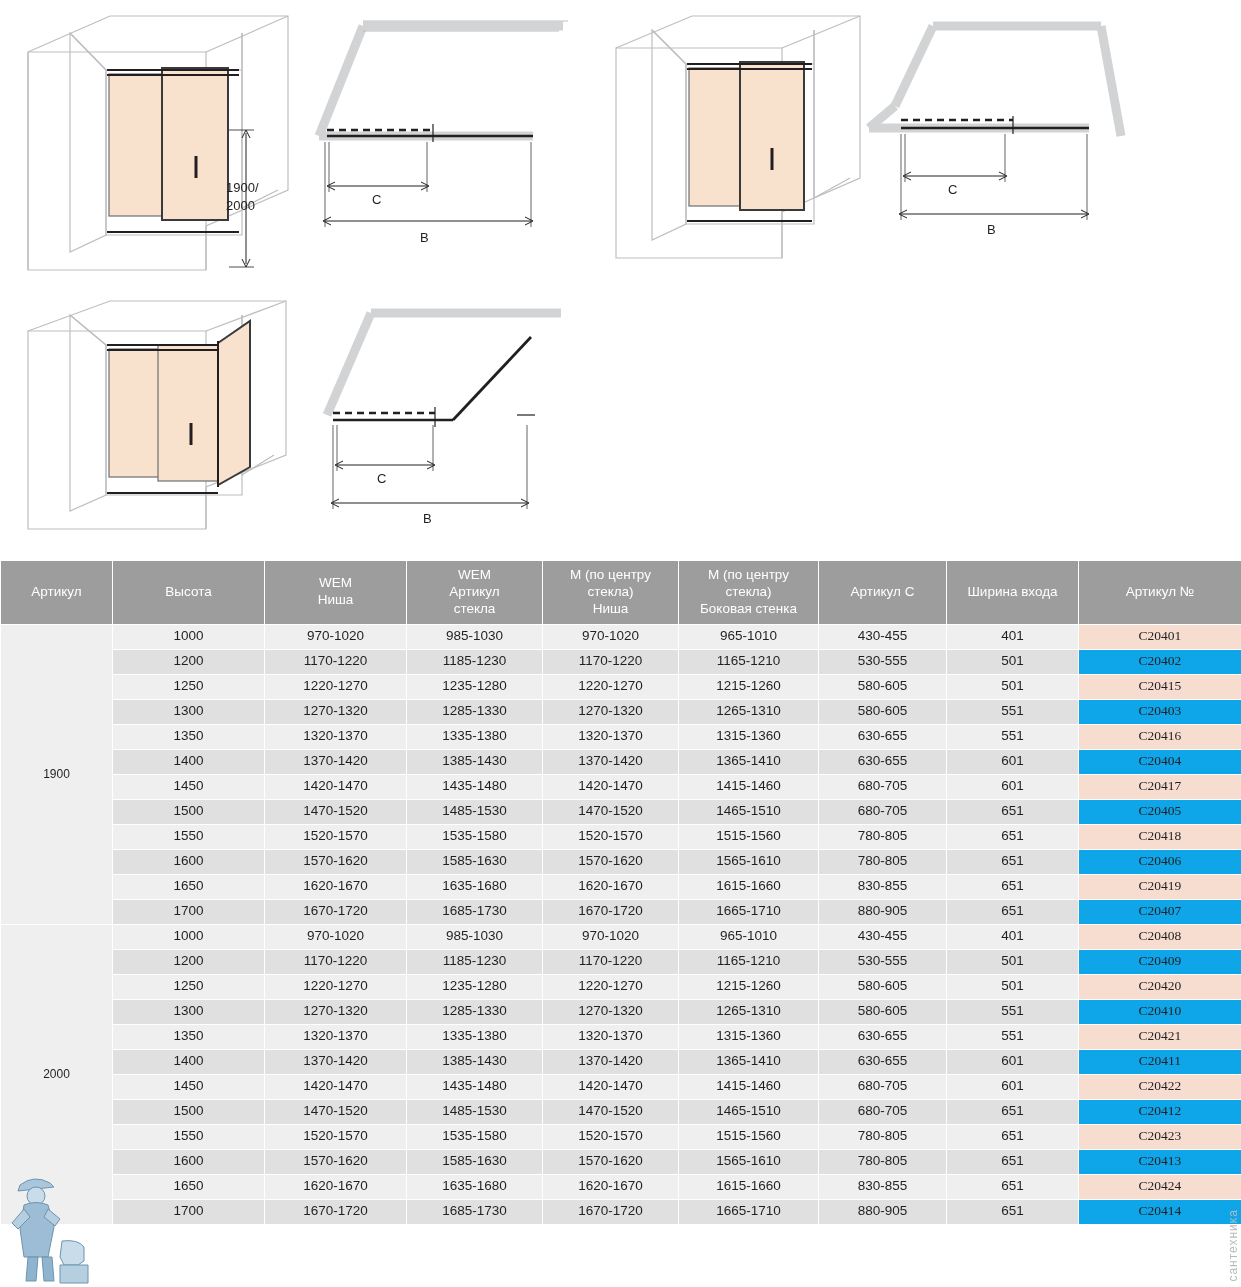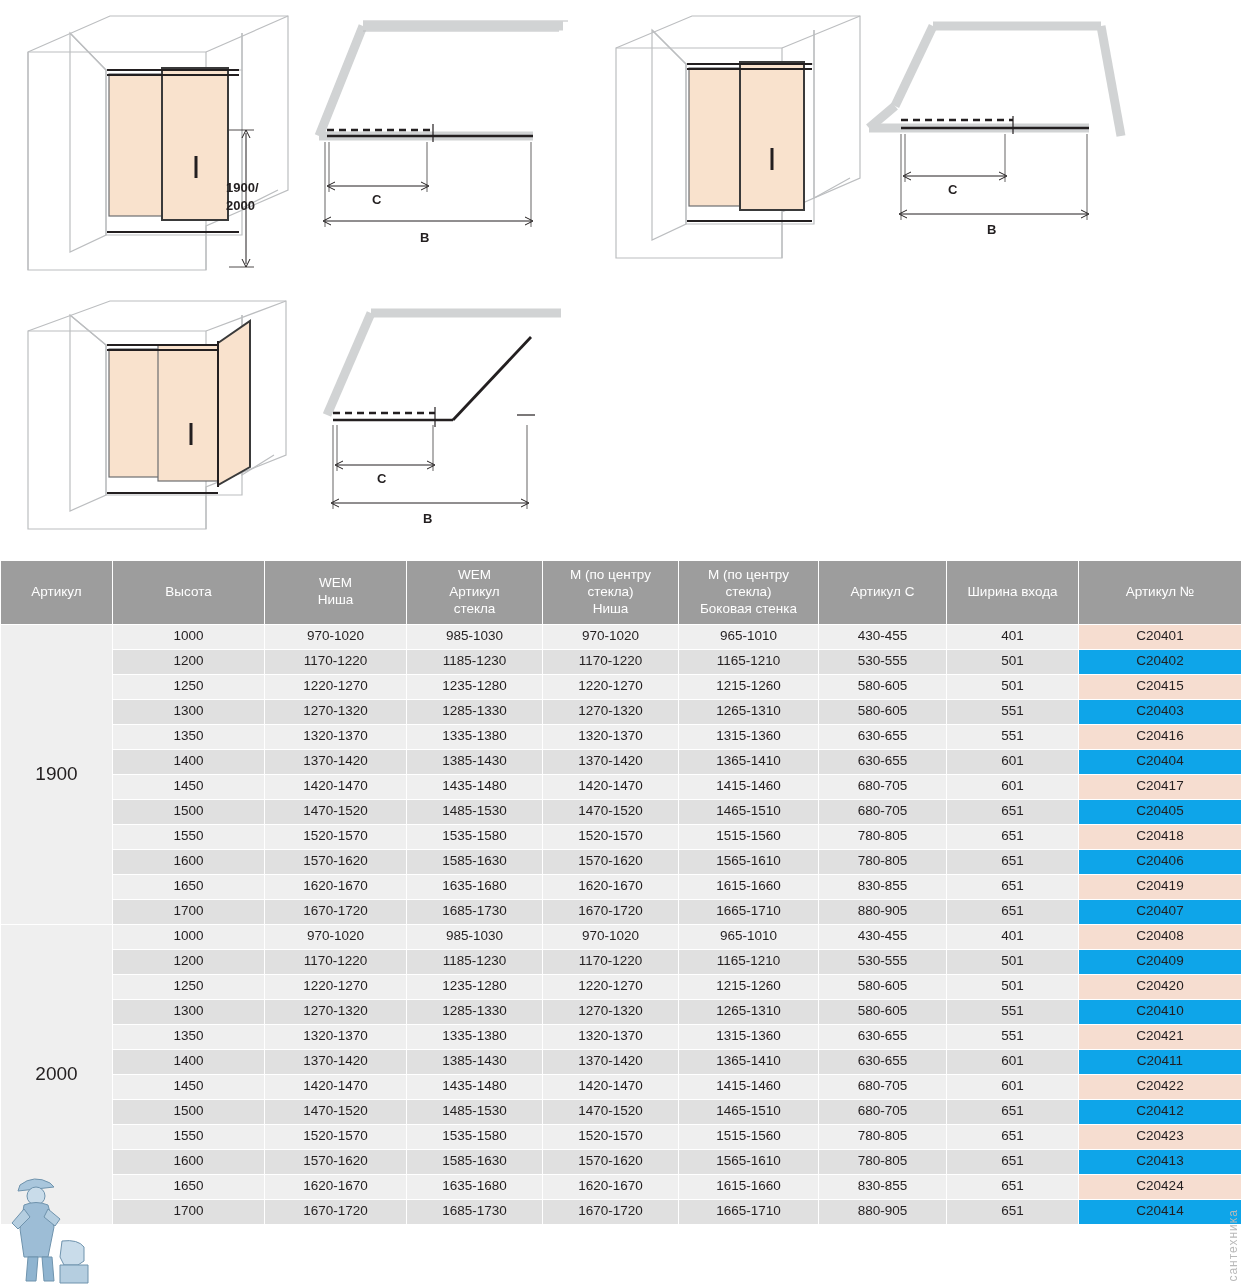--- a/index.html
+++ b/index.html
@@ -9,21 +9,20 @@
     height: 1287px;
     background: #ffffff;
     font-family: "Liberation Sans", sans-serif;
     position: relative;
     overflow: hidden;
   }
   .diagrams {
     position: relative;
     width: 990px;
     height: 560px;
-    font-weight: bold;
   }
   .diagram-cell {
     position: absolute;
   }
   svg { display: block; }
 
   
   table.spec {
     border-collapse: collapse;
     width: 1241px;
@@ -45,26 +44,26 @@
   table.spec td {
     border: 1px solid #ffffff;
     text-align: center;
     padding: 3px 2px;
     height: 25px;
     line-height: 1.1;
   }
   td.h-cell {
     background: #ffffff;
     border: 1px solid #c9c9c9;
-    font-size: 19px;
+    font-size: 12px;
     margin-top: 44px;
   }
   tr.light td { background: #efefef; }
   tr.dark  td { background: #e0e0e0; }
-  td.art { color: #231f20; }
+  td.art { color: #231f20; font-family: Liberation Serif, serif; }
   tr.light td.art { background: #f6ddd0; }
   tr.dark  td.art { background: #0ea5e9; }
 
   
   .watermark {
     position: absolute;
     left: 2px;
     bottom: 0px;
     width: 108px;
     height: 118px;

